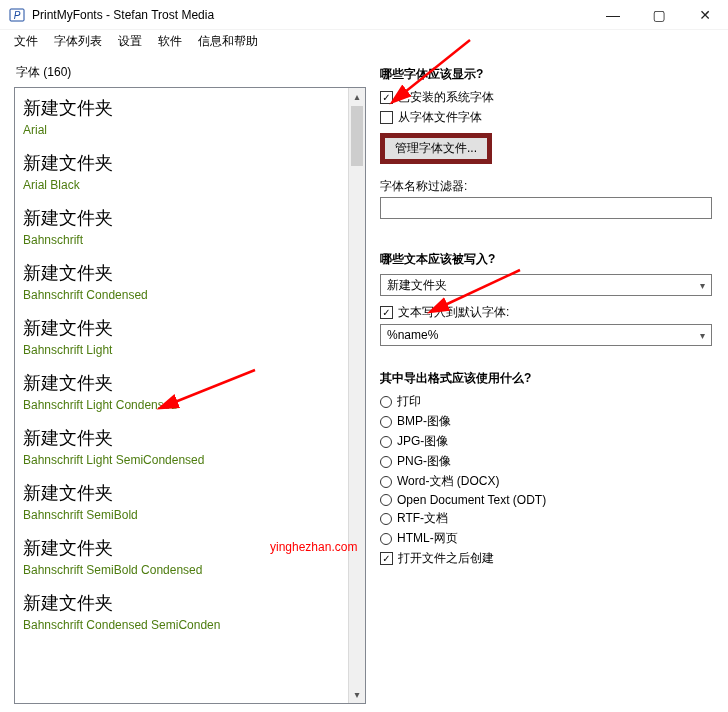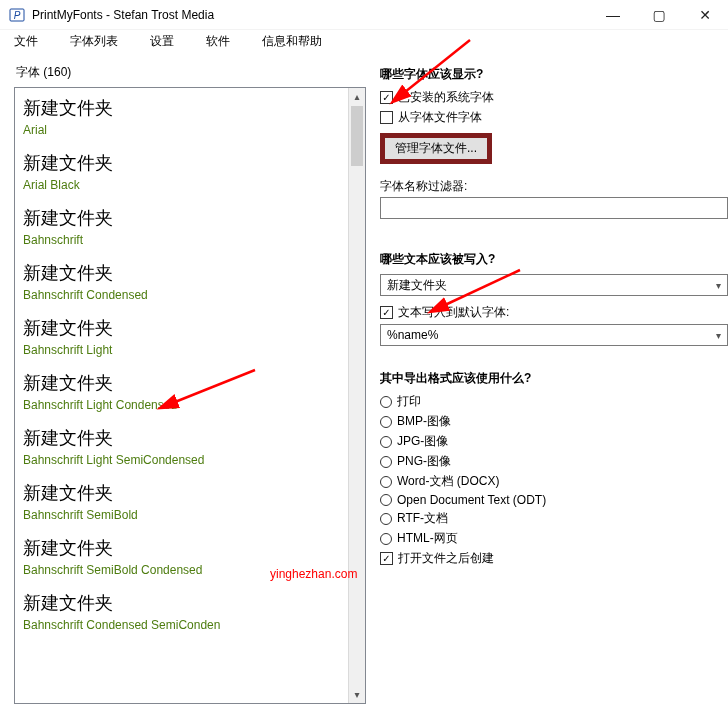--- a/index.html
+++ b/index.html
@@ -4,26 +4,26 @@
 <style>
   * { box-sizing: border-box; font-family: "Segoe UI", "Microsoft YaHei", sans-serif; }
   html, body { margin: 0; padding: 0; }
   body { width: 728px; height: 712px; background: #fff; overflow: hidden; font-size: 12px; color: #000; }
 
   .titlebar { height: 30px; display: flex; align-items: center; padding-left: 8px; background: #fff; border-bottom: 1px solid #f3f3f3; }
   .titlebar .icon { width: 18px; height: 18px; margin-right: 6px; display: flex; align-items: center; justify-content: center; }
   .titlebar .title { flex: 1; font-size: 12px; }
   .winbtn { width: 46px; height: 30px; display: flex; align-items: center; justify-content: center; font-size: 14px; color: #222; }
 
-  .menubar { height: 22px; display: flex; align-items: center; gap: 20px; padding: 0 8px; font-size: 12px; }
+  .menubar { height: 22px; display: flex; align-items: center; gap: 4px; padding: 0 8px; font-size: 12px; }
   .menubar span { padding: 2px 6px; }
 
   .body { display: flex; height: calc(712px - 30px - 22px); }
   .left { width: 370px; padding: 8px 4px 8px 14px; display: flex; flex-direction: column; }
-  .right { flex: 1; padding: 8px 0 8px 10px; overflow: hidden; }
+  .right { flex: 1; padding: 8px 16px 8px 10px; overflow: hidden; }
 
   .left .panel-title { font-size: 12px; margin: 4px 0 6px 2px; }
   .fontbox { flex: 1; border: 1px solid #828790; position: relative; background: #fff; overflow: hidden; display: flex; }
   .fontlist { flex: 1; overflow: hidden; }
   .fontitem { padding: 8px 0 6px 8px; }
   .fontitem .sample { font-size: 18px; color: #000; margin-bottom: 3px; font-family: "SimSun", serif; }
   .fontitem .fname { font-size: 12px; color: #4d7c0f; }
   .scrollbar { width: 17px; background: #f0f0f0; border-left: 1px solid #dadada; position: relative; }
   .scroll-arrow { position: absolute; left: 0; right: 0; height: 17px; text-align: center; font-size: 10px; color: #555; line-height: 17px; }
   .scroll-arrow.top { top: 0; }
@@ -35,21 +35,21 @@
   .chk { width: 13px; height: 13px; border: 1px solid #333; margin-right: 5px; display: inline-flex; align-items: center; justify-content: center; font-size: 10px; line-height: 1; background: #fff; }
   .chk.checked::before { content: "✓"; color: #000; }
   .rad { width: 12px; height: 12px; border: 1px solid #333; border-radius: 50%; margin-right: 5px; display: inline-block; background: #fff; }
   .btn { border: 5px solid #7f1d1d; background: #e1e1e1; padding: 2px 10px; font-size: 12px; margin: 4px 0; display: inline-block; }
   .txt { width: 100%; height: 22px; border: 1px solid #7a7a7a; background: #fff; padding: 2px 6px; font-size: 12px; margin: 2px 0 6px 0; display: flex; align-items: center; }
   .combo { width: 100%; height: 22px; border: 1px solid #7a7a7a; background: #fff; padding: 2px 6px; font-size: 12px; margin: 2px 0 8px 0; display: flex; align-items: center; justify-content: space-between; }
   .combo .dd { font-size: 10px; color: #555; }
   .spacer { height: 10px; }
 
   .arrows { position: absolute; left: 0; top: 0; width: 728px; height: 712px; pointer-events: none; }
-  .watermark { position: absolute; left: 270px; top: 567px; color: #ff0000; font-size: 12px; pointer-events: none; font-family: sans-serif; }
+  .watermark { position: absolute; left: 270px; top: 540px; color: #ff0000; font-size: 12px; pointer-events: none; font-family: sans-serif; }
 </style>
 </head>
 <body>
 
 <div class="titlebar">
   <div class="icon">
     <svg width="16" height="16" viewBox="0 0 16 16">
         <rect x="1" y="2" width="14" height="12" rx="1" fill="#fff" stroke="#1a4aa0" stroke-width="1"></rect>
         <text x="8" y="12" text-anchor="middle" font-size="10" font-family="serif" fill="#1a4aa0" font-style="italic">P</text>
       </svg>

